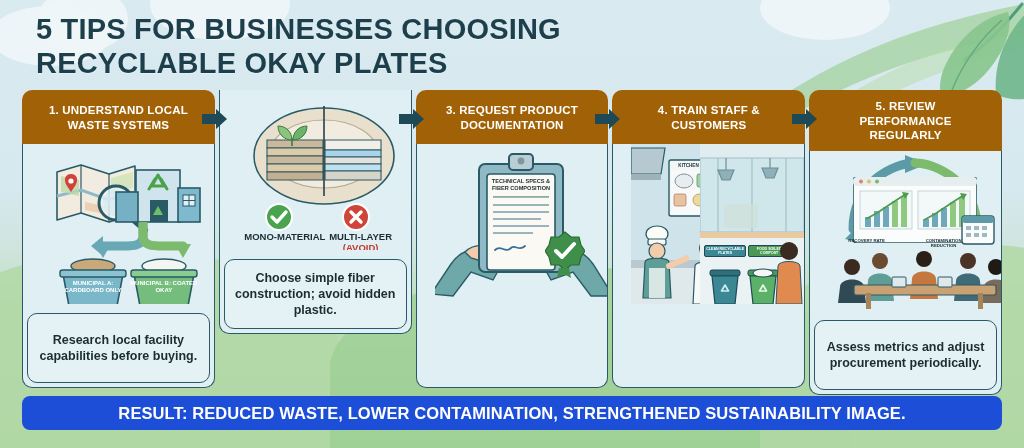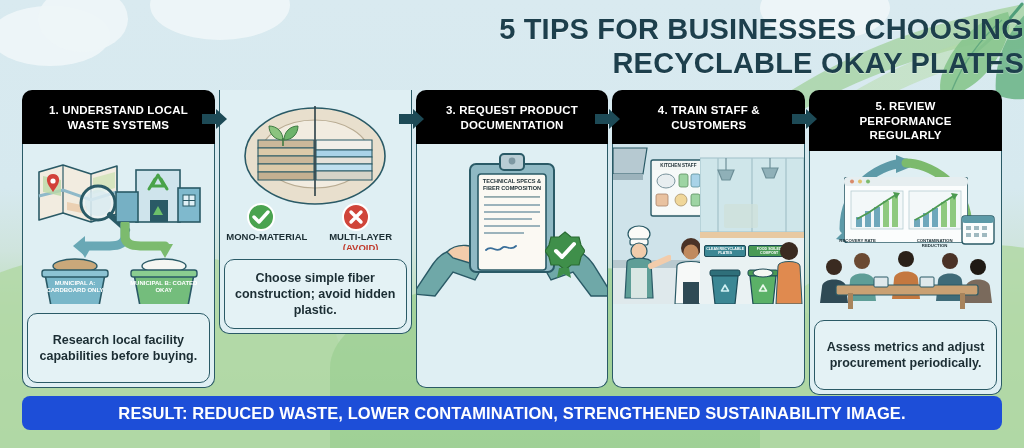--- a/index.html
+++ b/index.html
@@ -13,38 +13,38 @@
   .bg { position:absolute; inset:0; overflow:hidden; }
   .cloud { position:absolute; background:#eef6f8; border-radius:50%; opacity:.95; }
   .hill { position:absolute; background:#b2d8a6; border-radius:50% 50% 0 0; opacity:.85;}
   .hill2{ position:absolute; background:#9ccf93; border-radius:50% 50% 0 0; opacity:.75;}
   .leafsvg{ position:absolute; top:-6px; right:-6px; }
   .swoosh{ position:absolute; }
 
   
   .title {
     position:absolute; top:12px; left:0; width:100%;
-    text-align:right; color:#1d3f4c; font-weight:bold;
+    text-align:left; color:#1d3f4c; font-weight:bold;
     font-size:29px; line-height:1.18; letter-spacing:.2px;
     text-shadow:0 1px 0 rgba(255,255,255,.35);
     padding-left:36px;
   }
 
   
   .panels { position:absolute; top:90px; left:22px; right:22px; display:flex; gap:4px; }
   .panel { position:relative; flex:1 1 0; }
   .phead {
-    background:#000000; color:#fff; border-radius:10px 10px 0 0;
+    background:#a16207; color:#fff; border-radius:10px 10px 0 0;
     text-align:center; font-weight:bold; font-size:11.5px; line-height:1.28;
     padding:9px 24px 8px; letter-spacing:.2px; min-height:54px;
     display:flex; align-items:center; justify-content:center;
   }
   .pbody {
     background:#dfeff3; border:1.5px solid #2a5a66; border-top:none;
-    border-radius:0 0 10px 10px; height:244px; position:relative; overflow:hidden;
+    border-radius:0 0 10px 10px; height:244px; position:relative; overflow:hidden;padding-left:18px;
   }
   .art { position:relative; height:160px; overflow:hidden; }
   .cap {
     position:absolute; left:4px; right:4px; bottom:4px; height:70px;
     background:#e4f2f5; border:1.5px solid #2a5a66; border-radius:10px;
     display:flex; align-items:center; justify-content:center; text-align:center;
     color:#1b2d33; font-size:12.5px; font-weight:bold; line-height:1.28; padding:2px 6px;
   }
   
   .conn { position:absolute; top:18px; right:-13px; width:26px; height:22px; z-index:6; }

